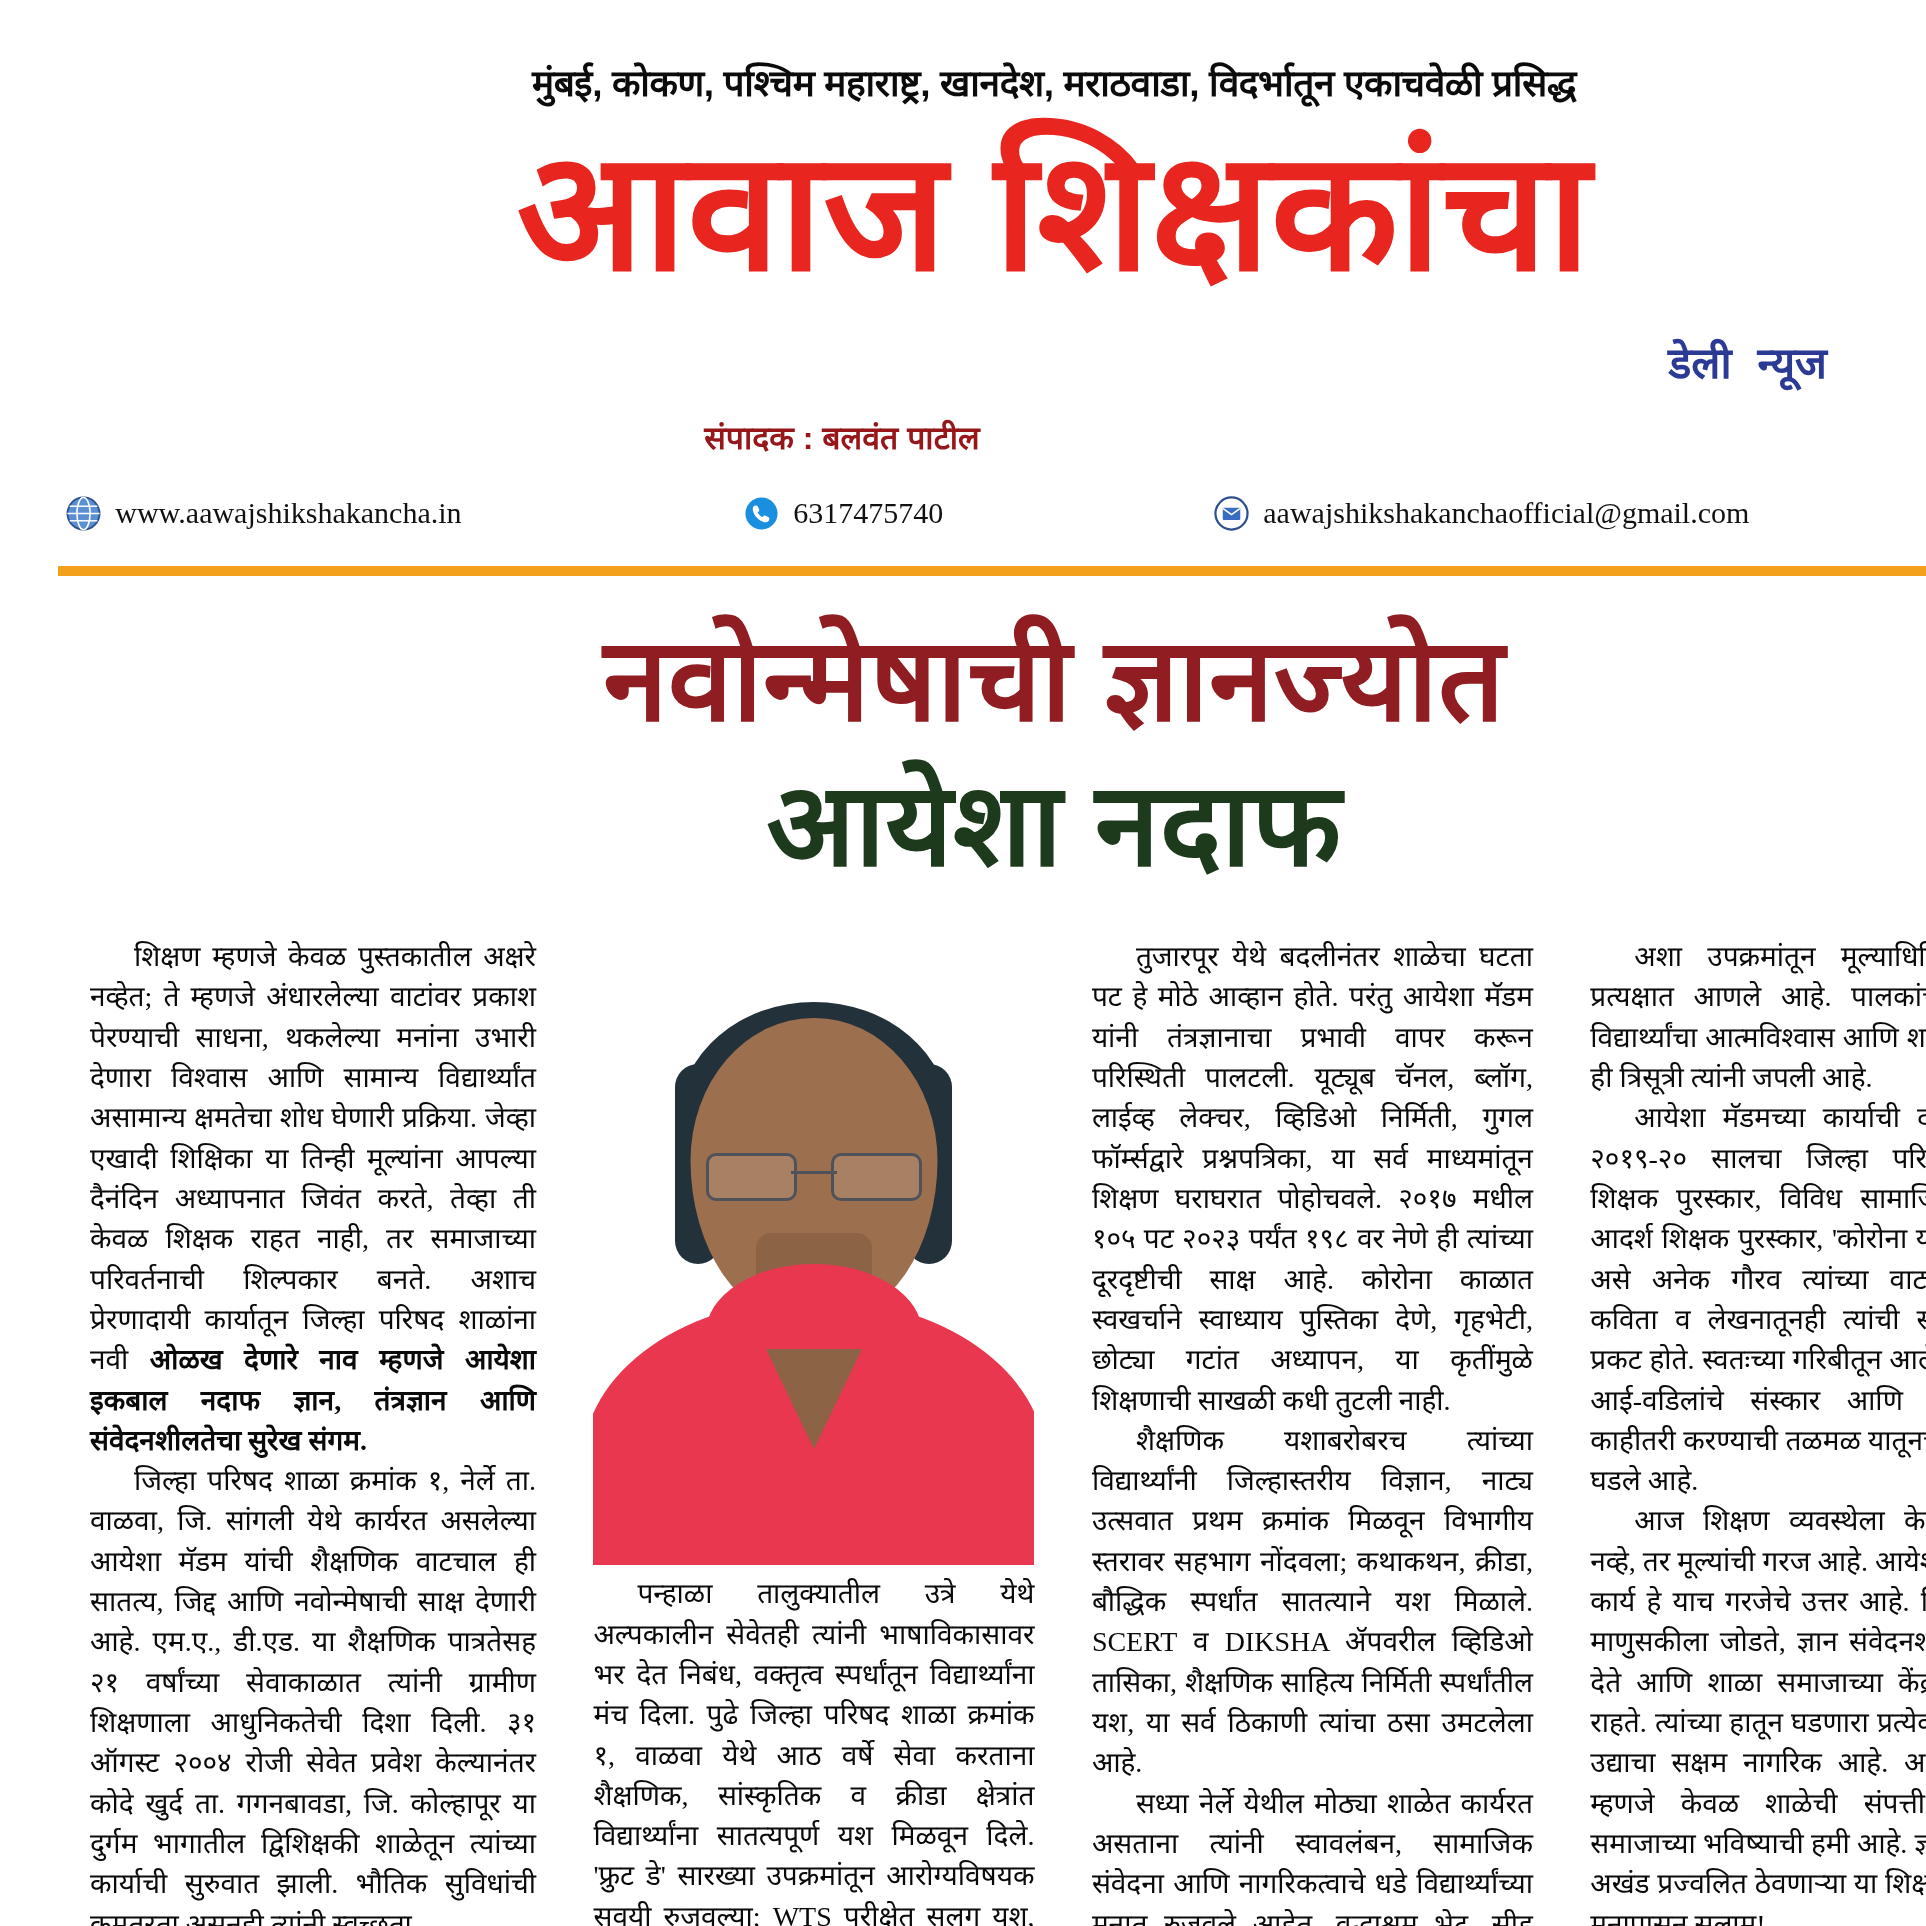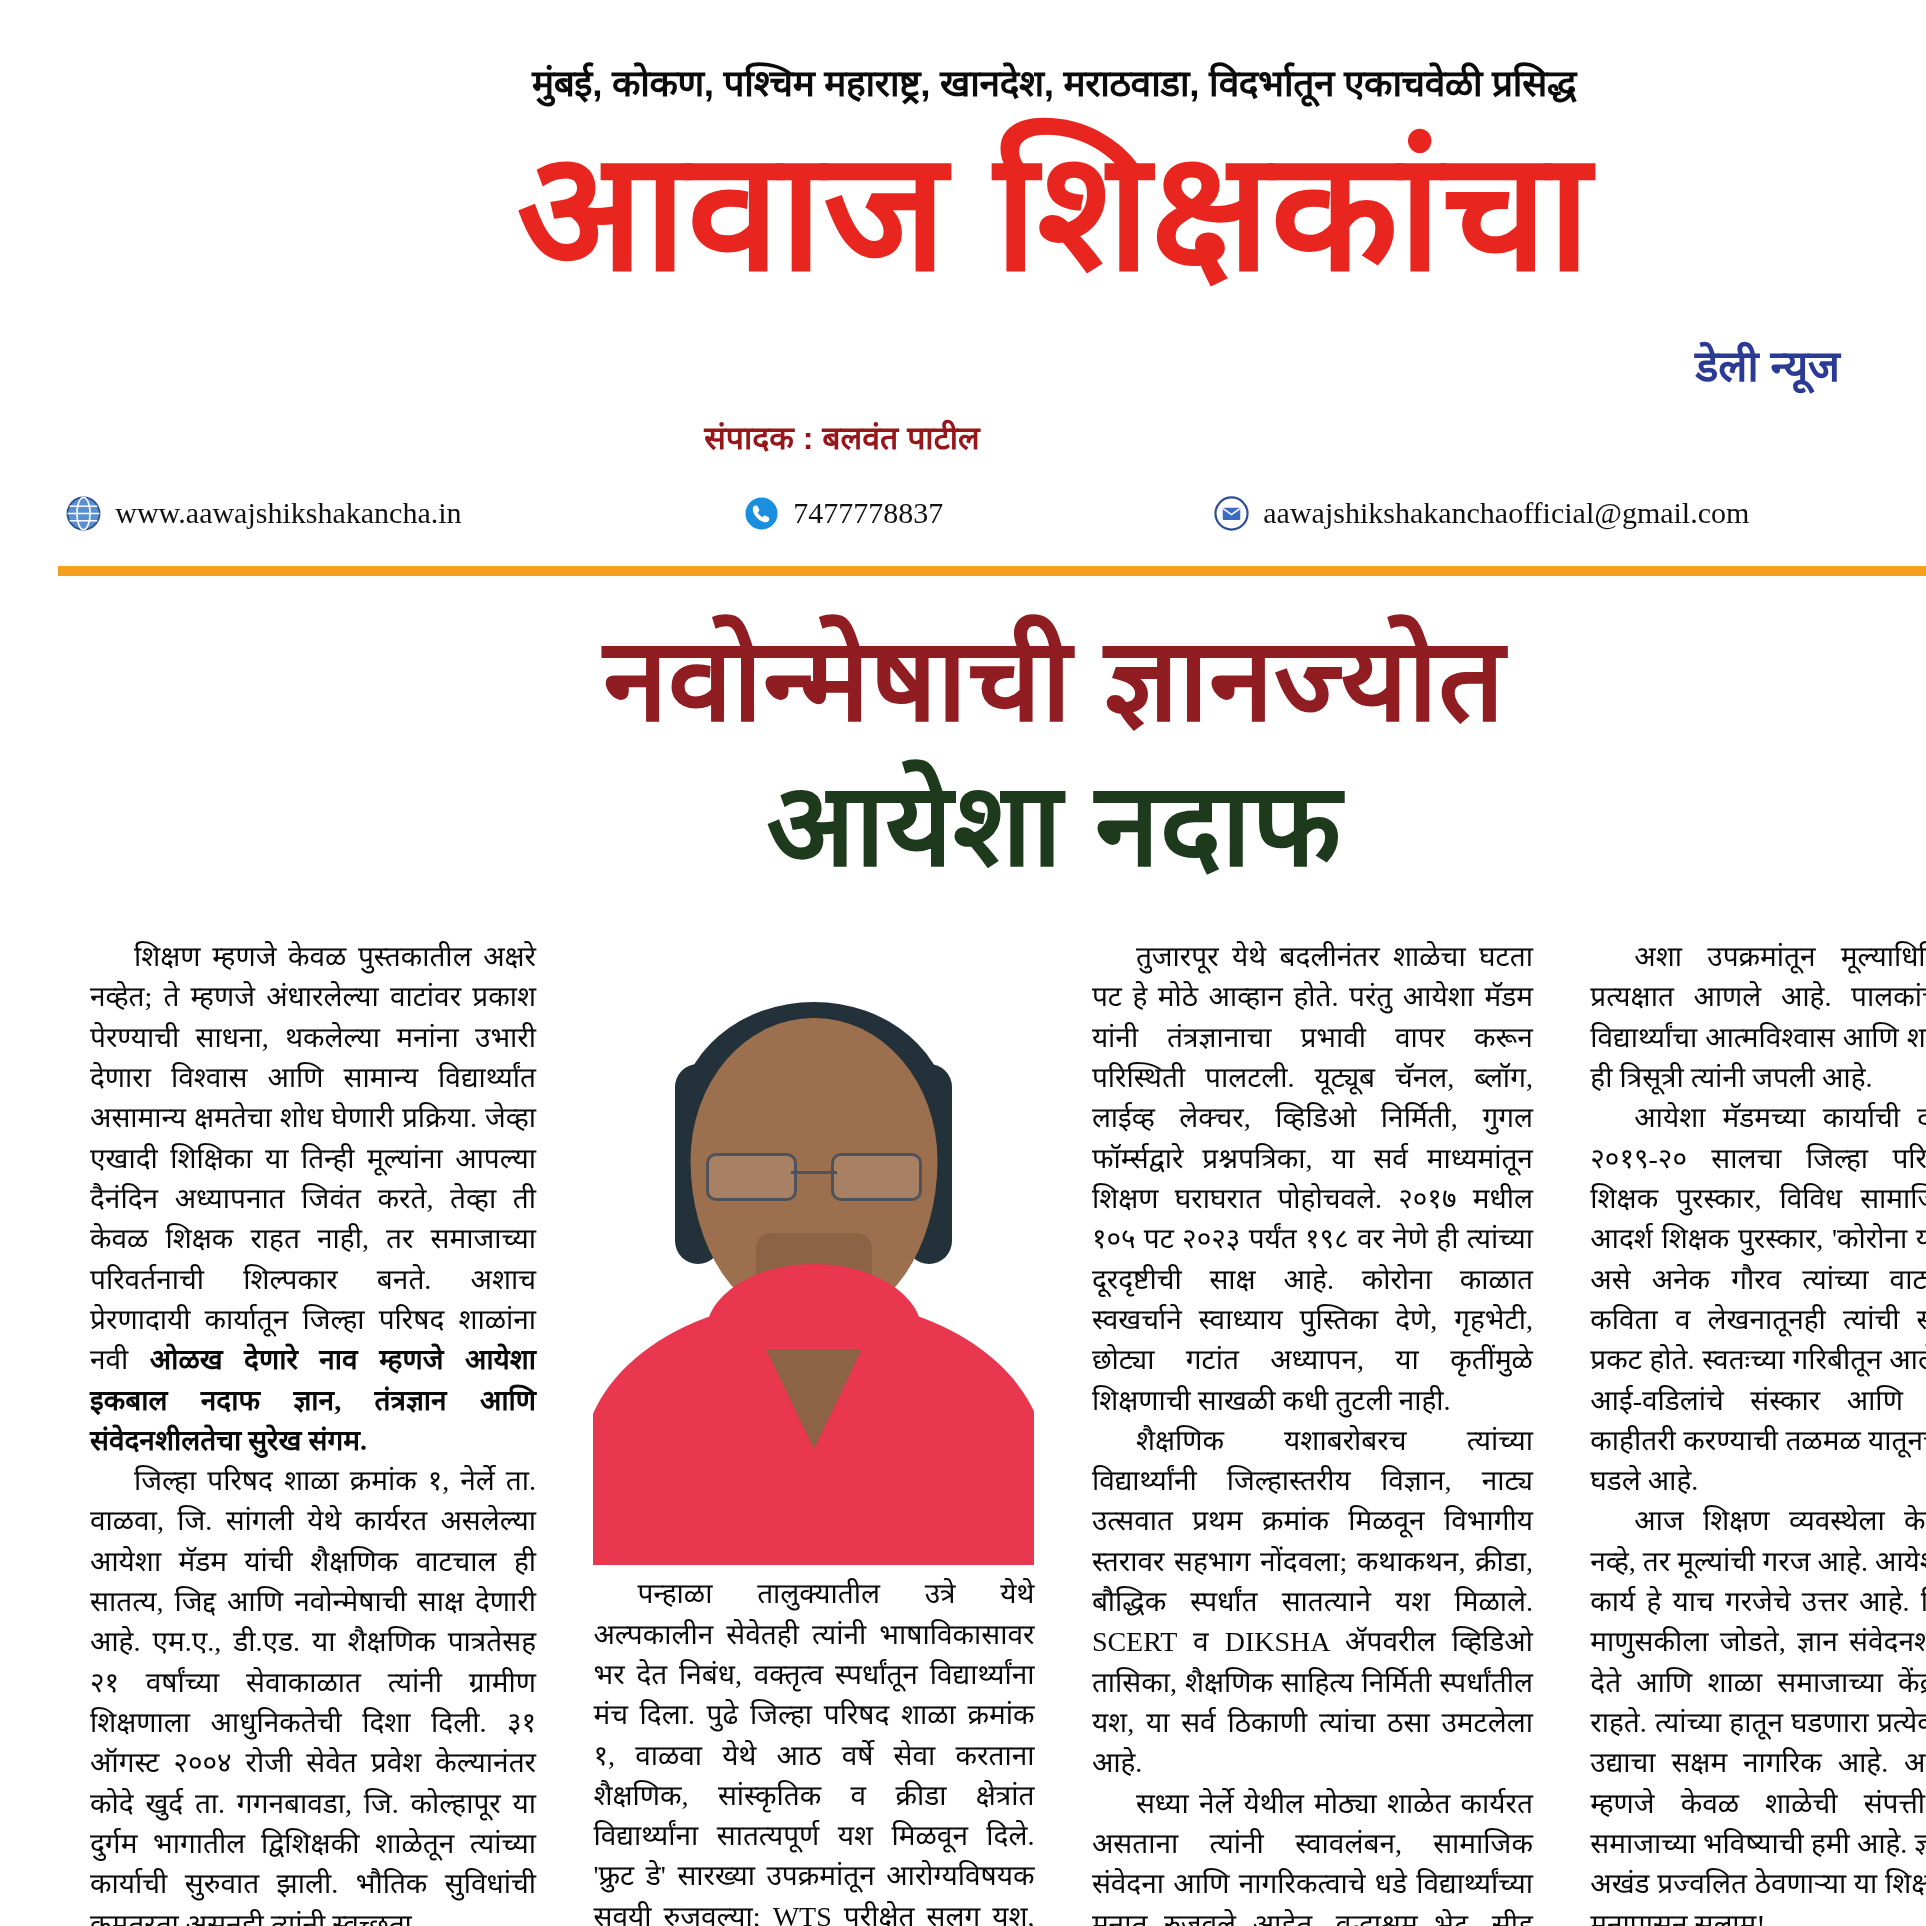--- a/index.html
+++ b/index.html
@@ -54,23 +54,23 @@
     letter-spacing: 0.8px;
     white-space: nowrap;
     text-align: center;
   }
   .sub-row {
     position: relative;
     height: 73px;
   }
   .daily-news {
     position: absolute;
-    right: 210px;
+    right: 223px;
     top: 0px;
-    font-family: Liberation Sans, sans-serif;
+    font-family: Liberation Mono, monospace;
     font-weight: bold;
     font-size: 43px;
     color: #2b3a94;
     line-height: 1;
   }
   .editor-line {
     text-align: center;
     font-family: "Liberation Sans", "DejaVu Sans", sans-serif;
     font-weight: bold;
     font-size: 32px;
@@ -291,21 +291,21 @@
         <span class="ctext">www.aawajshikshakancha.in</span>
       </div>
 
       <div class="contact c-phone">
         <span class="cicon">
           <svg width="35" height="35" viewBox="0 0 48 48">
             <circle cx="24" cy="24" r="22" fill="#1a8fe0"></circle>
             <path d="M16 13c1.6 0 2.5.4 3 1.6l1.8 4c.4 1 .2 1.8-.6 2.5l-1.5 1.3c1.3 3 3.6 5.3 6.6 6.6l1.3-1.5c.7-.8 1.5-1 2.5-.6l4 1.8c1.2.5 1.6 1.4 1.6 3 0 2.6-2 4.3-4.6 4.3C21.6 36 12 26.4 12 17.6 12 15 13.6 13 16 13z" fill="#fff"></path>
           </svg>
         </span>
-        <span class="ctext">7477778837</span>
+        <span class="ctext">6317475740</span>
       </div>
 
       <div class="contact c-mail">
         <span class="cicon">
           <svg width="35" height="35" viewBox="0 0 48 48">
             <circle cx="24" cy="24" r="22" fill="#fff" stroke="#2b4f8f" stroke-width="3"></circle>
             <rect x="12" y="16" width="24" height="17" rx="1.5" fill="#3b6cc4"></rect>
             <path d="M12.5 17.2 24 25.5l11.5-8.3" fill="none" stroke="#fff" stroke-width="2.2"></path>
           </svg>
         </span>

